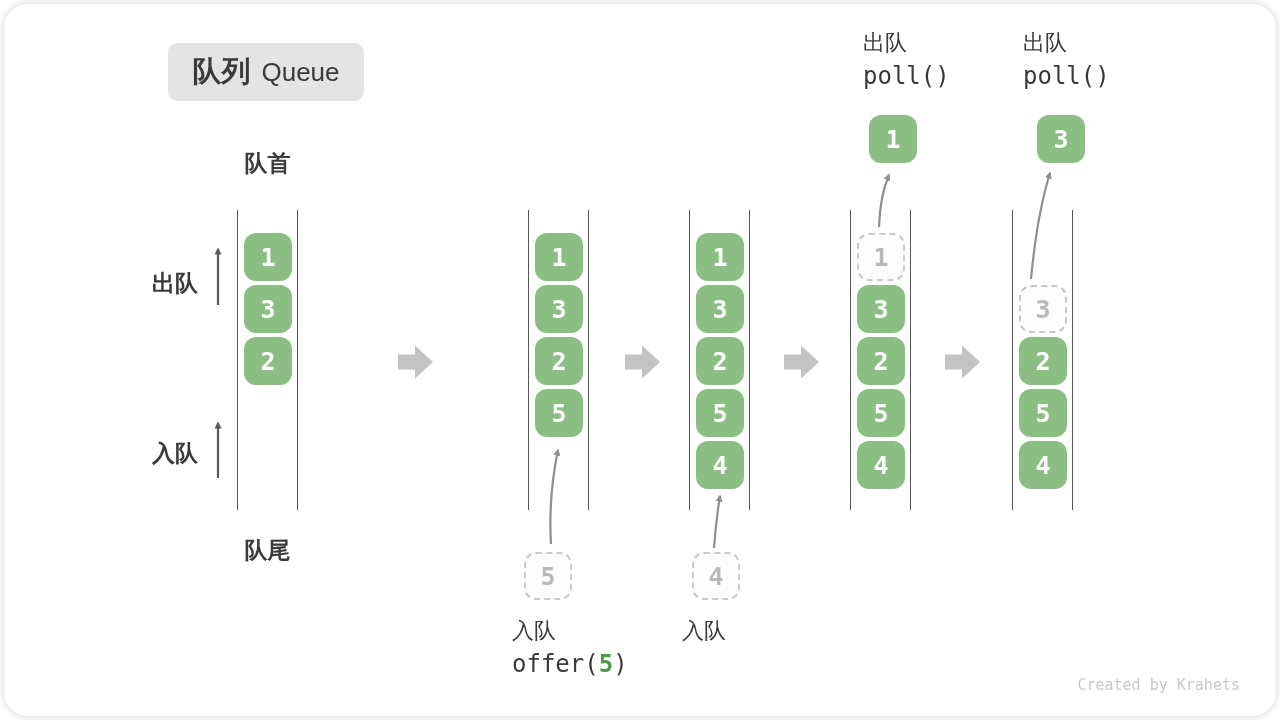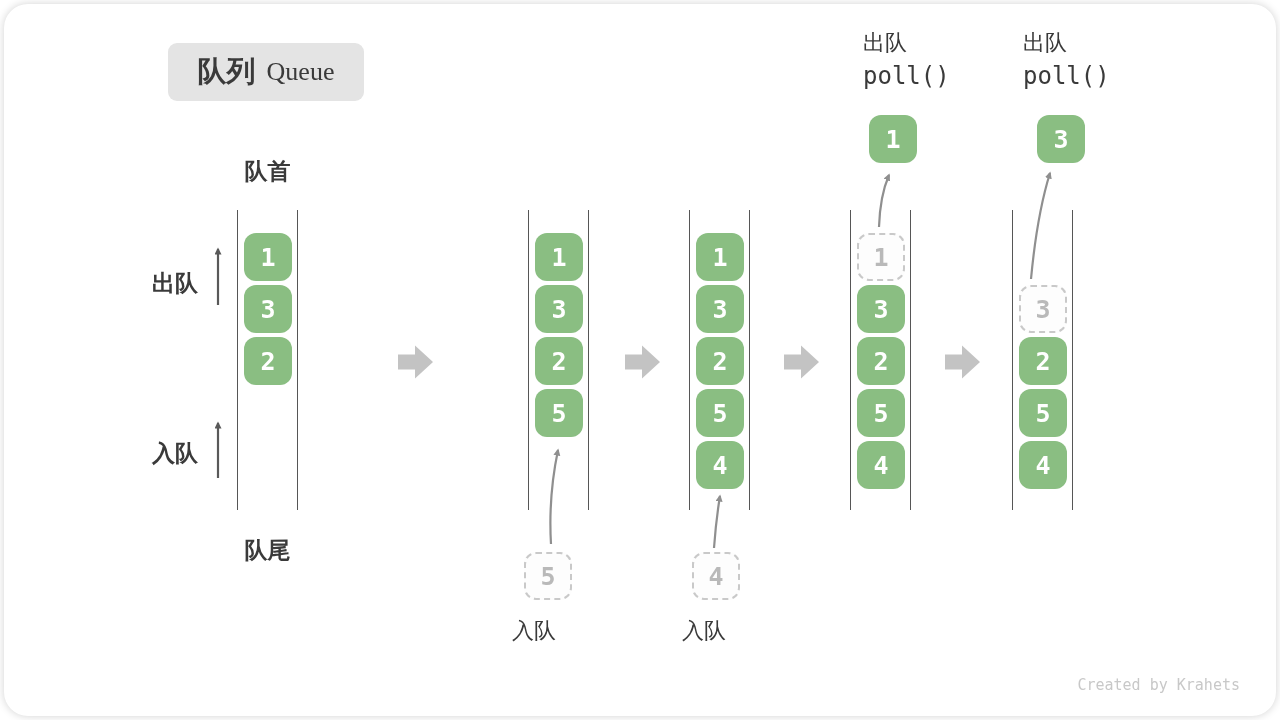--- a/index.html
+++ b/index.html
@@ -2,21 +2,21 @@
 <html><head>
 <meta charset="utf-8">
 <style>
   html,body{margin:0;padding:0;background:#ffffff;}
   .stage{position:relative;width:1280px;height:720px;font-family:"DejaVu Sans",sans-serif;color:#3a3a3a;overflow:hidden;}
   .card{position:absolute;inset:4px;background:#fff;border-radius:24px;box-shadow:0 0 9px rgba(0,0,0,0.18);}
 
   .title-box{position:absolute;left:168px;top:43px;width:196px;height:58px;background:#e4e4e4;border-radius:9px;
              display:flex;align-items:center;justify-content:center;gap:11px;}
   .title-zh{font-size:29px;font-weight:bold;}
-  .title-en{font-size:26px;font-family:Liberation Serif, serif;}
+  .title-en{font-size:26px;font-family:Liberation Sans, sans-serif;}
 
   .side-label{position:absolute;font-size:23px;font-weight:bold;white-space:nowrap;}
   .centered{text-align:center;}
 
   .queue-col{position:absolute;top:210px;width:61px;height:300px;border-left:1.5px solid #565656;border-right:1.5px solid #565656;box-sizing:border-box;}
   .cell{position:absolute;left:6px;width:48px;height:48px;border-radius:12px;box-sizing:border-box;
         display:flex;align-items:center;justify-content:center;
         font-family:"DejaVu Sans Mono",monospace;font-size:25px;font-weight:bold;}
   .cell.solid{background:#8abe82;color:#ffffff;}
   .cell.dashed{background:#fdfdfd;border:2px dashed #c9c9c9;color:#b9b9b9;}
@@ -39,21 +39,21 @@
 <body>
 
 <div class="stage">
   <div class="card"></div>
 
   <div class="title-box">
     <span class="title-zh">队列</span>
     <span class="title-en">Queue</span>
   </div>
 
-  <div class="side-label centered" style="left:237px;top:156px;width:61px;">队首</div>
+  <div class="side-label centered" style="left:237px;top:148px;width:61px;">队首</div>
   <div class="side-label centered" style="left:237px;top:535px;width:61px;">队尾</div>
   <div class="side-label" style="left:152px;top:268px;">出队</div>
   <div class="side-label" style="left:152px;top:438px;">入队</div>
 
   <div class="queue-col" style="left:237px;">
       <div class="cell solid" style="top: 23px;">1</div>
       <div class="cell solid" style="top: 75px;">3</div>
       <div class="cell solid" style="top: 127px;">2</div>
     </div>
   <div class="queue-col" style="left:528px;">
@@ -84,20 +84,21 @@
     </div>
 
   <div class="float-cell dashed" style="left:524px;top:552px;">5</div>
   <div class="float-cell dashed" style="left:692px;top:552px;">4</div>
 
   <div class="float-cell solid" style="left:869px;top:115px;">1</div>
   <div class="float-cell solid" style="left:1037px;top:115px;">3</div>
 
   <div class="op-block" style="left:512px;top:614px;">
     <div class="zh">入队</div>
+    <div class="code"><span>offer(</span><span class="arg-green">5</span><span>)</span></div>
   </div>
   <div class="op-block" style="left:682px;top:614px;">
     <div class="zh">入队</div>
   </div>
 
   <div class="op-block" style="left:863px;top:26px;">
     <div class="zh">出队</div>
     <div class="code">poll()</div>
   </div>
   <div class="op-block" style="left:1023px;top:26px;">

